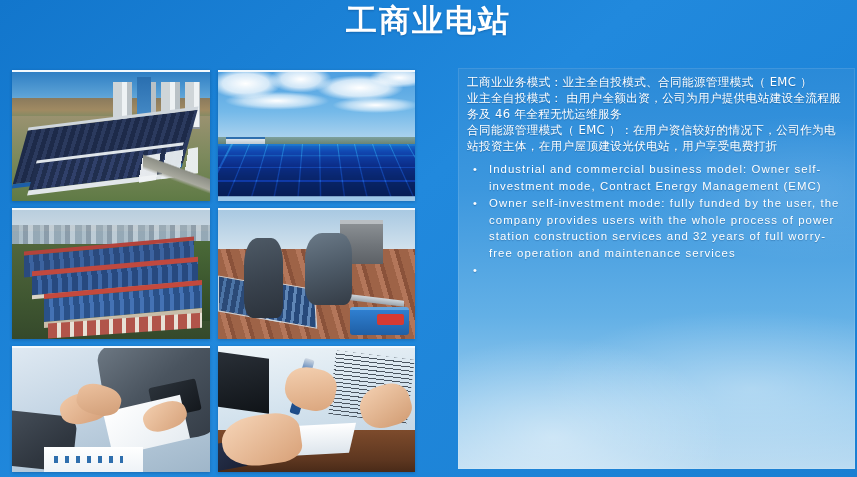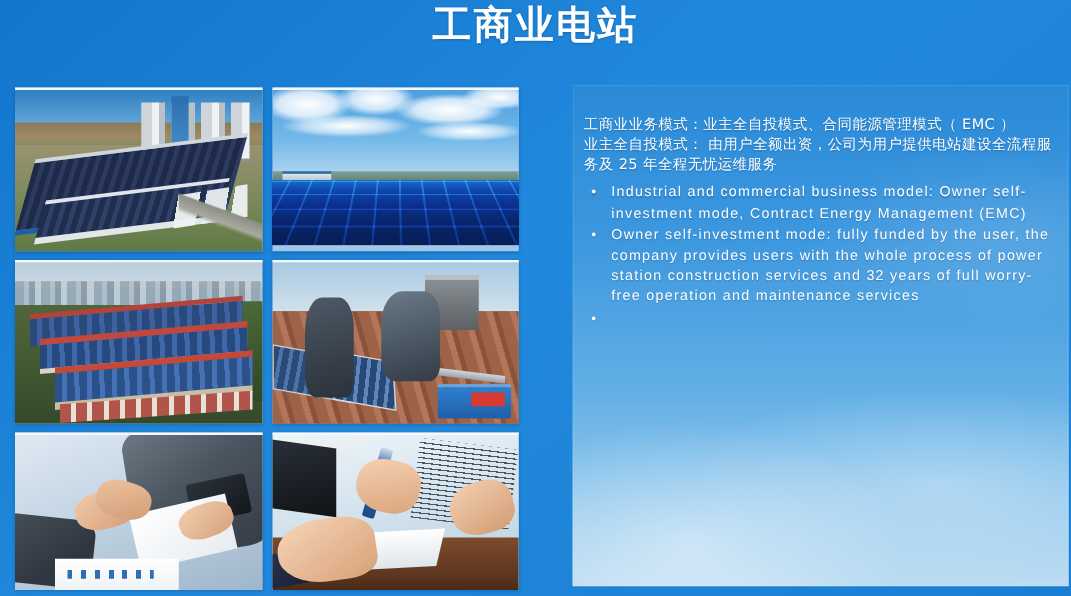--- a/index.html
+++ b/index.html
@@ -376,21 +376,21 @@
     overflow:hidden;
     background:
       radial-gradient(ellipse 70% 40% at 24% 92%,rgba(255,255,255,.42) 0%,transparent 62%),
       radial-gradient(ellipse 80% 30% at 74% 80%,rgba(255,255,255,.30) 0%,transparent 66%),
       radial-gradient(ellipse 60% 26% at 88% 30%,rgba(255,255,255,.14) 0%,transparent 70%),
       linear-gradient(180deg,#2a8ad8 0%,#3c97de 30%,#63b0e6 62%,#97cbee 84%,#bcdcf2 100%);
     box-shadow:inset 0 0 0 1px rgba(255,255,255,.10);
   }
   .panel-inner{
     position:relative;
-    padding:23px 10px 6px 9px;
+    padding:6px 10px 6px 9px;
     height:100%;
   }
 
   .cn-block{
     color:#ffffff;
     font-size:11.6px;
     line-height:16.1px;
     letter-spacing:.35px;
     font-family:"DejaVu Sans","Liberation Sans",sans-serif;
     text-shadow:0 1px 1px rgba(0,45,95,.35);
@@ -511,21 +511,22 @@
       </div>
     </div>
 
   </div>
 
   <div class="panel">
     <div class="panel-inner">
 
       <div class="cn-block">
         <p>工商业业务模式：业主全自投模式、合同能源管理模式（ EMC ）</p>
-        <p>业主全自投模式： 由用户全额出资，公司为用户提供电站建设全流程服务及 25 年全程无忧运维服务</p>
+        <p>业主全自投模式： 由用户全额出资，公司为用户提供电站建设全流程服务及 46 年全程无忧运维服务</p>
+        <p>合同能源管理模式（ EMC ）：在用户资信较好的情况下，公司作为电站投资主体，在用户屋顶建设光伏电站，用户享受电费打折</p>
       </div>
 
       <ul class="en-list">
         <li>
           <span class="bullet">•</span>
           <span>Industrial and commercial business model: Owner self-investment mode, Contract Energy Management (EMC)</span>
         </li>
         <li>
           <span class="bullet">•</span>
           <span>Owner self-investment mode: fully funded by the user, the company provides users with the whole process of power station construction services and 32 years of full worry-free operation and maintenance services</span>

